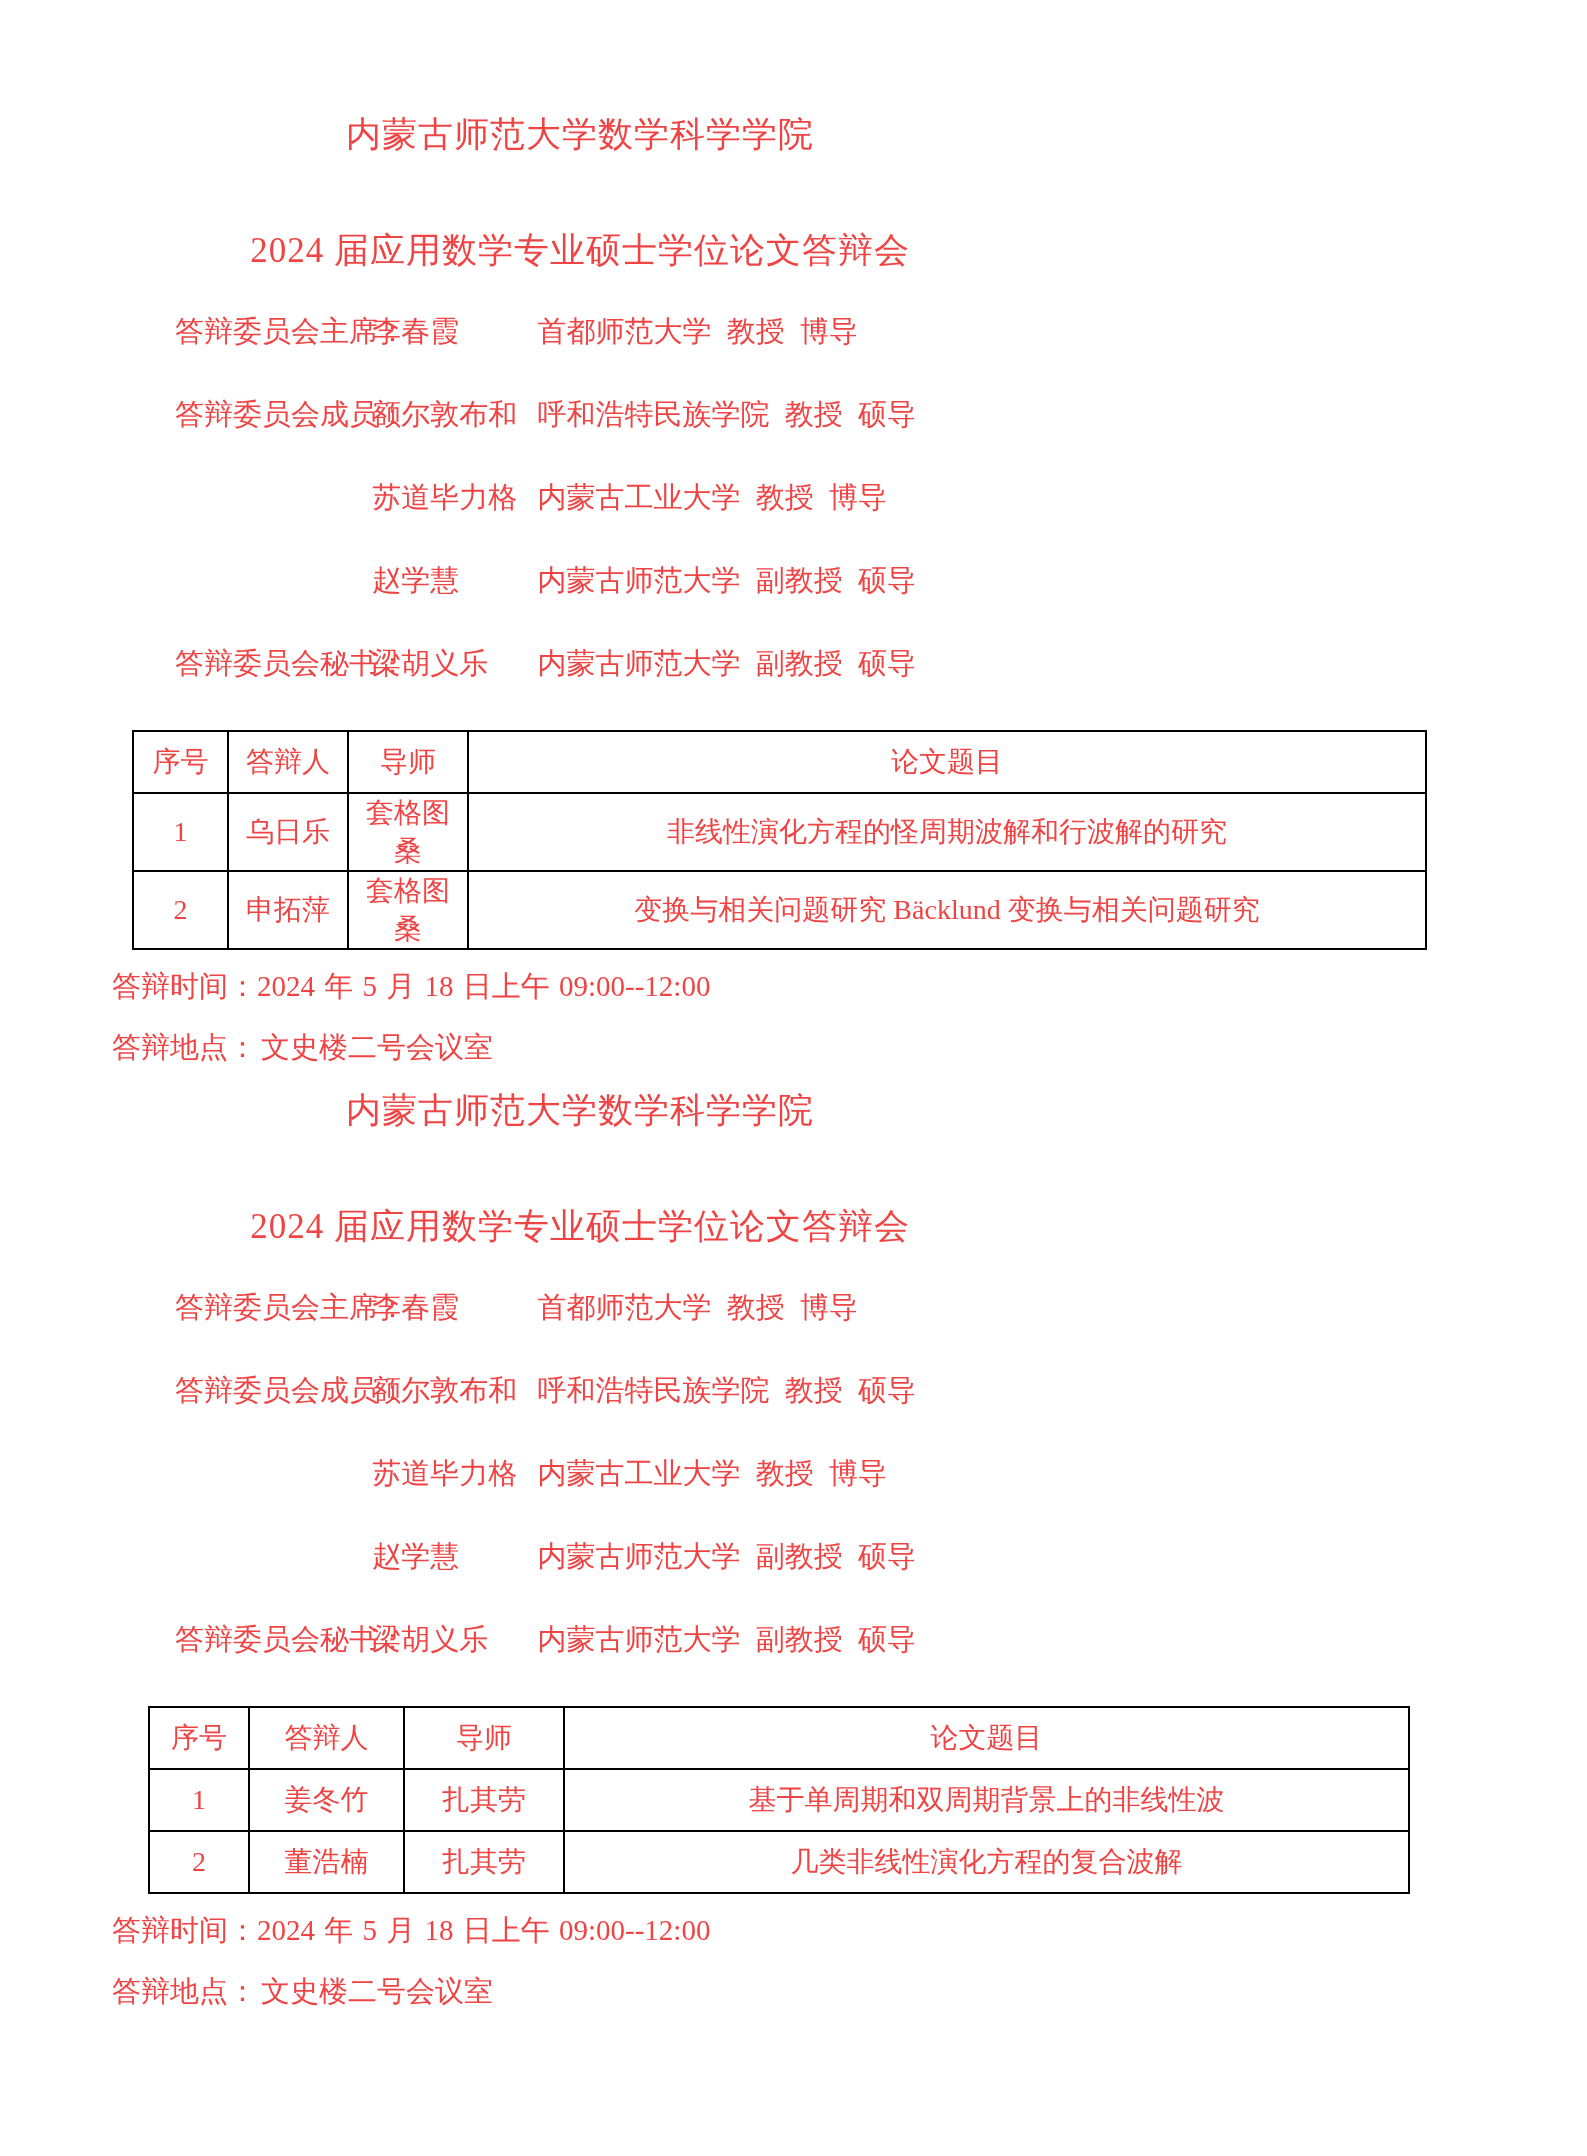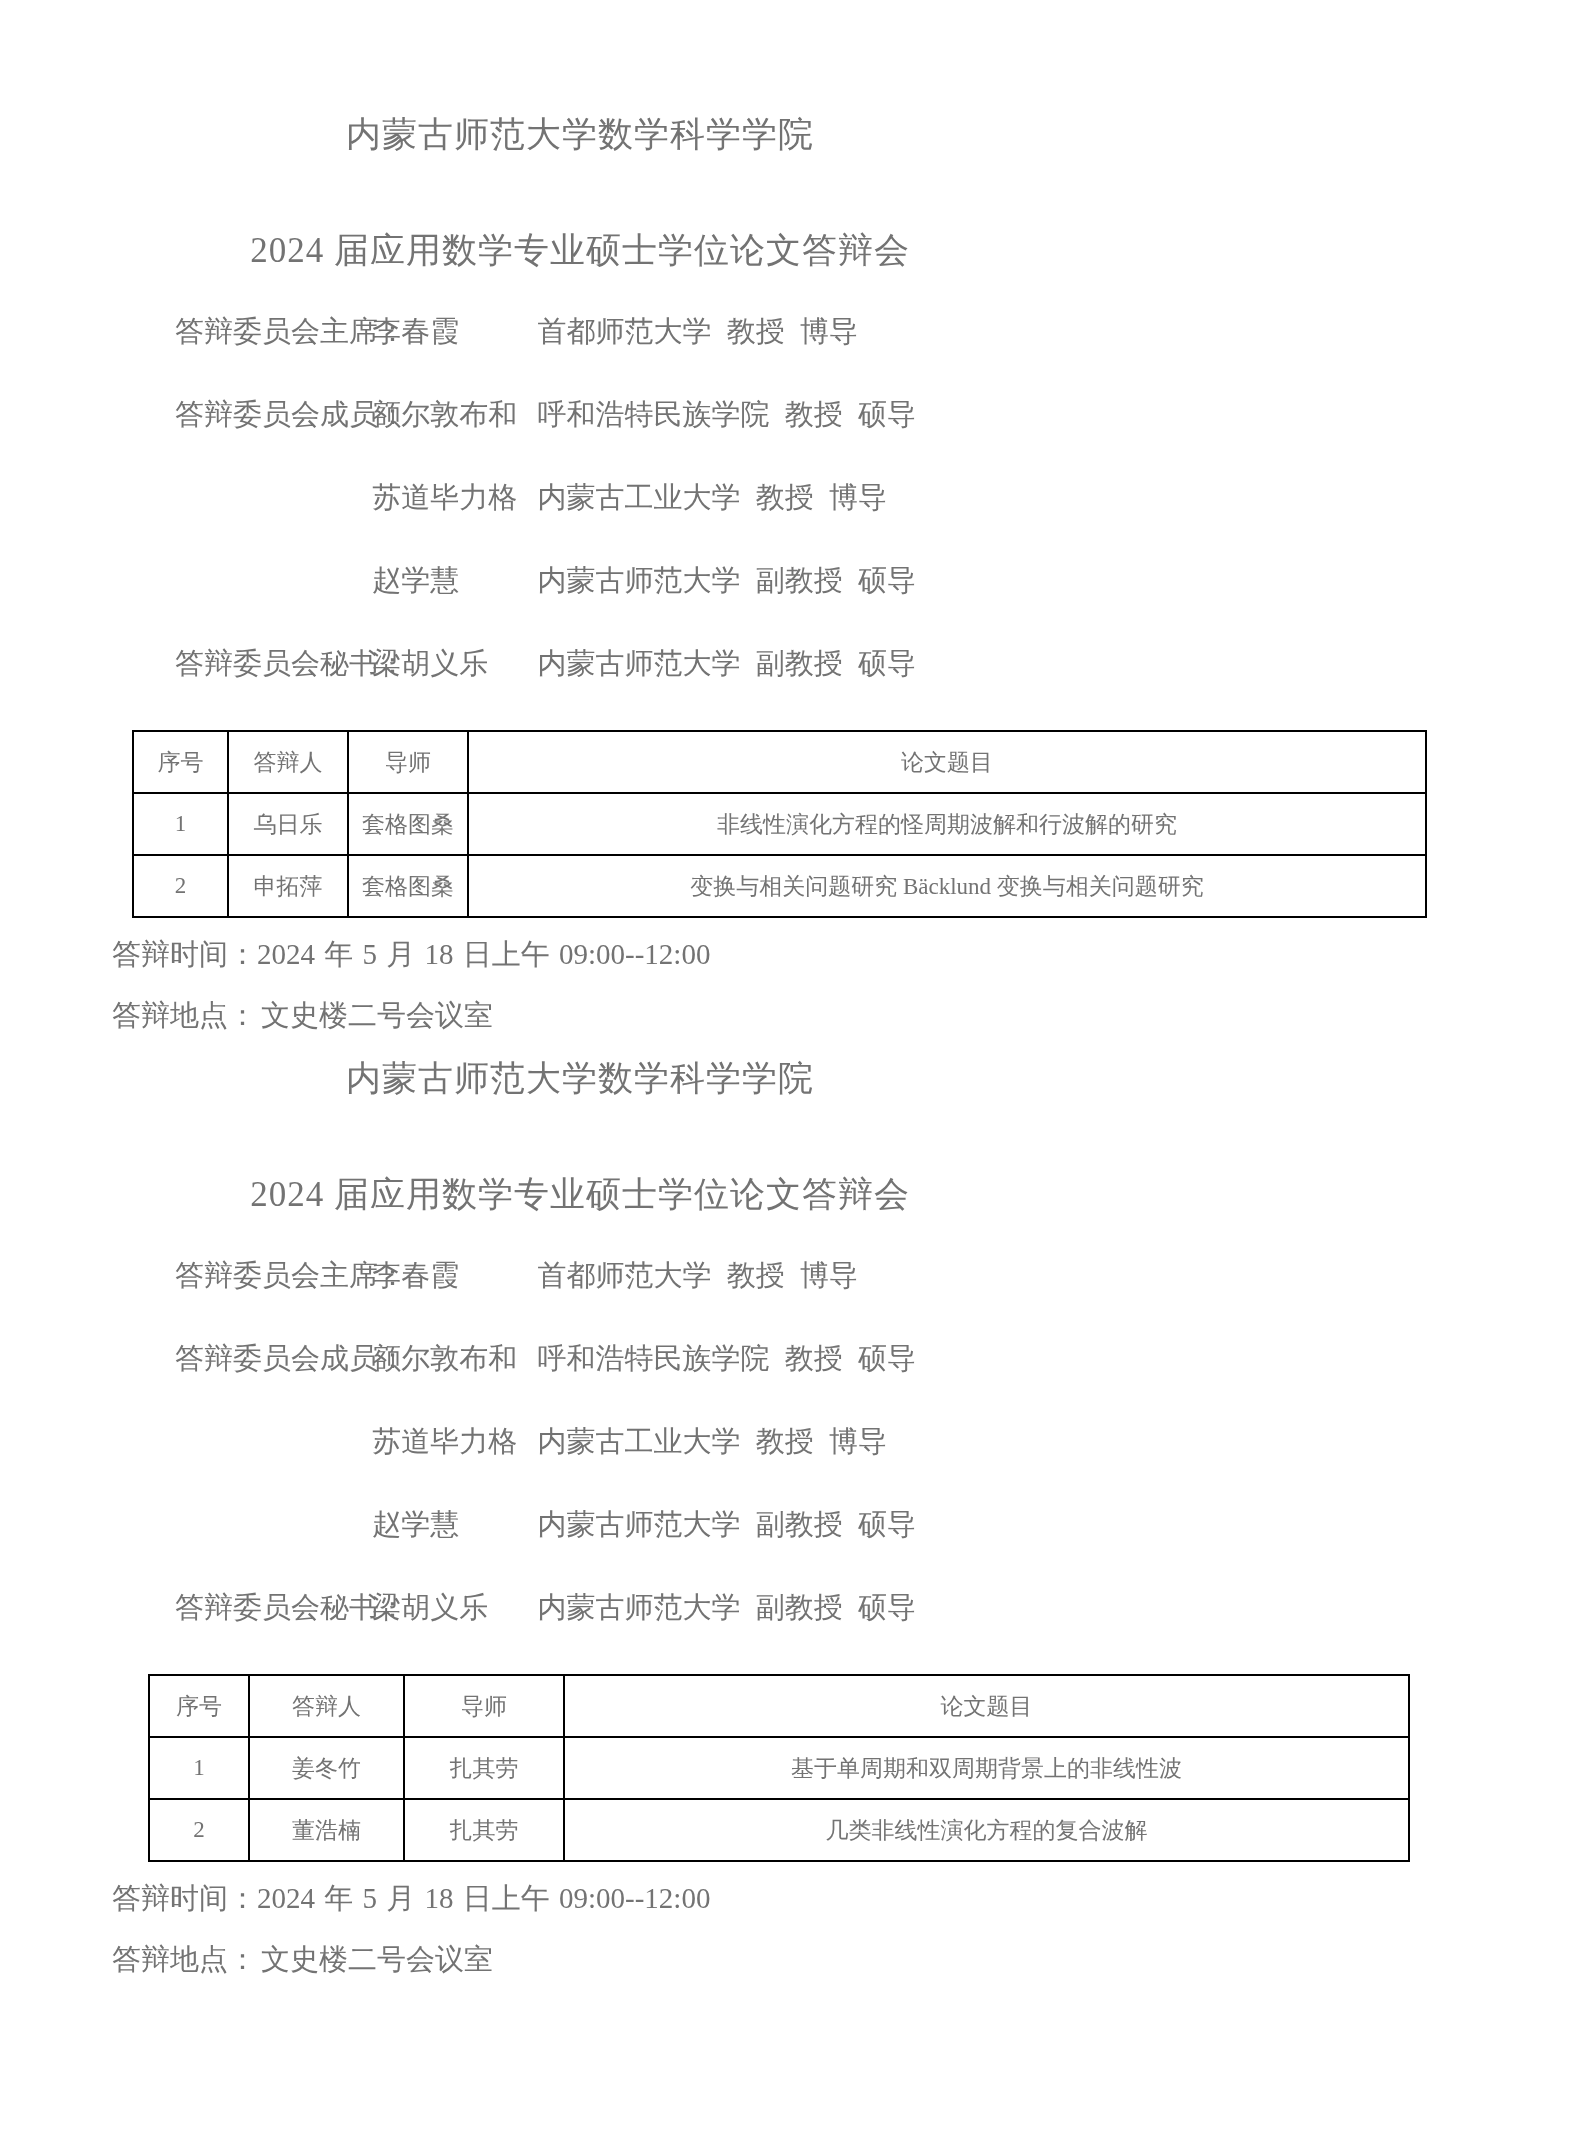--- a/index.html
+++ b/index.html
@@ -3,21 +3,21 @@
 <meta charset="utf-8">
 <style>
   html, body { margin: 0; padding: 0; background: #ffffff; }
   .page {
     position: relative;
     width: 1587px;
     height: 2156px;
     box-sizing: border-box;
     padding-top: 112px;
     background: #ffffff;
-    color: #737373;
+    color: #ef4444;
     font-family: "Liberation Serif", "DejaVu Serif", serif;
     overflow: hidden;
   }
   .title-block { width: 1160px; text-align: center; }
   .doc-title {
     margin: 0;
     font-size: 35px;
     font-weight: normal;
     line-height: 45px;
     letter-spacing: 1px;
@@ -38,21 +38,21 @@
     white-space: nowrap;
   }
   .clabel { display: inline-block; width: 190px; }
   .cname  { display: inline-block; width: 158px; }
   .cinfo  { display: inline-block; word-spacing: 8px; }
 
   table.defense-table {
     border-collapse: collapse;
     table-layout: fixed;
     margin-top: 26px;
-    font-size: 23px;
+    font-size: 28px;
   }
   table.t1 { margin-left: 132px; width: 1293px; }
   table.t2 { margin-left: 148px; width: 1260px; }
   .defense-table th, .defense-table td {
     border: 2px solid #000000;
     font-weight: normal;
     text-align: center;
     vertical-align: middle;
     height: 60px;
     padding: 0 4px;

